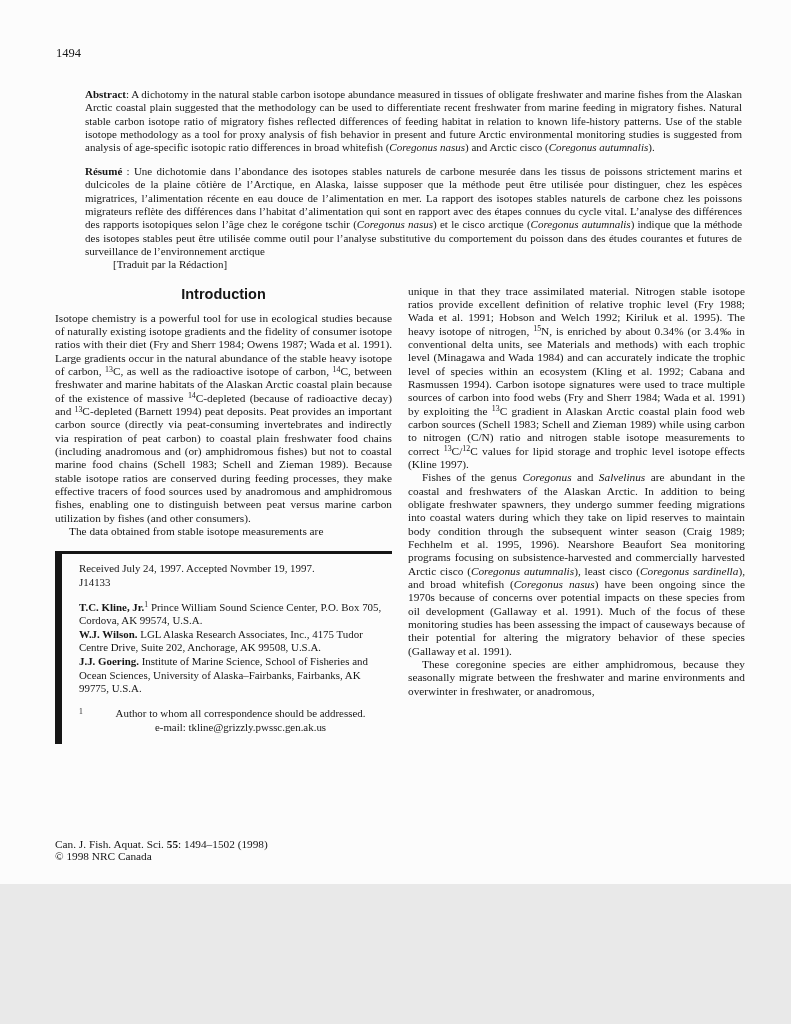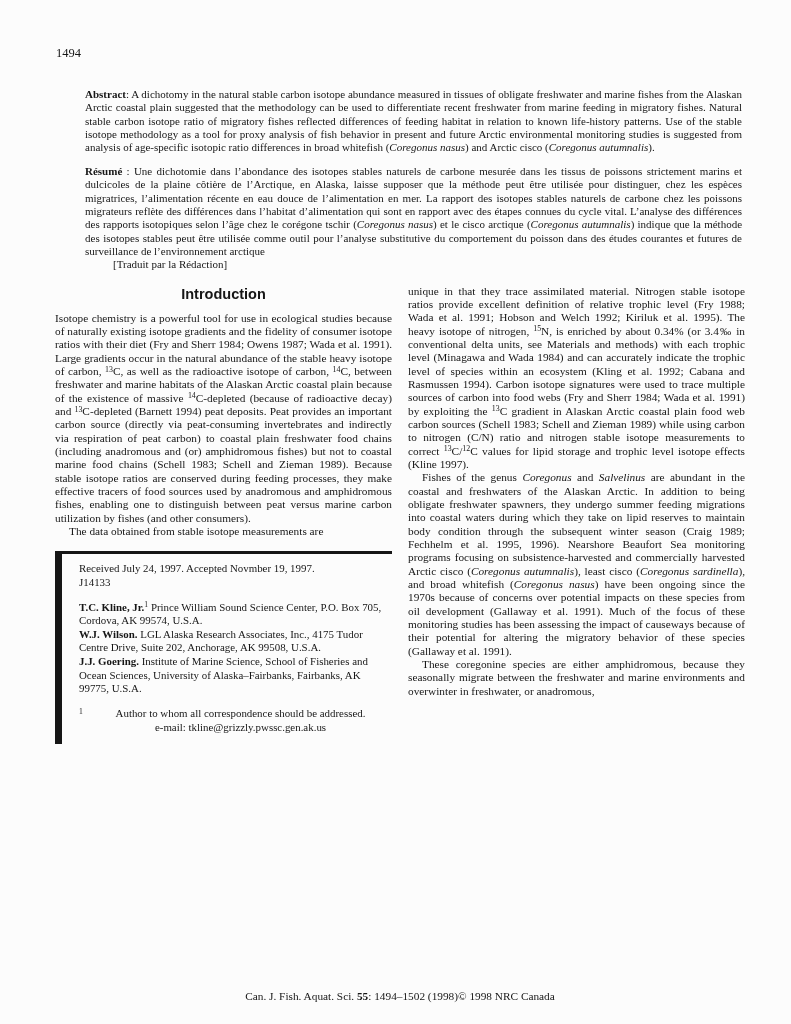--- a/index.html
+++ b/index.html
@@ -1,17 +1,17 @@
 <!DOCTYPE html>
 <html><head>
 <meta charset="utf-8">
 <style>
   html,body { margin:0; padding:0; background:#e9e9e9; }
   .page {
-    width:791px; height:1024px; box-sizing:border-box;
+    width:791px; height:884px; box-sizing:border-box;
     margin:0 auto; position:relative; overflow:hidden;
     background:#fcfcfc; color:#161616;
     padding:46px 46px 0 55px;
     font-family:"Liberation Serif", serif;
   }
   .page-number { font-size:12.5px; margin:0 0 27px 1px; }
 
   .title-block {
     border-left:7px solid #161616;
     border-bottom:4px solid #161616;
@@ -54,22 +54,23 @@
     font-size:10.9px; line-height:1.25; text-align:left;
   }
   .fn-block { margin-bottom:11px; }
   .fn-affil { margin:0; }
   .fn-note { display:flex; }
   .fn-note .marker-cell { width:14px; flex:0 0 14px; }
   .fn-note .note-text { flex:1;text-align:center; }
 
   .page-footer {
     position:absolute; left:55px; right:46px; bottom:22px;
-    display:flex; justify-content:center;
+    display:flex; justify-content:space-between;
     font-size:11.3px;
+    flex-direction:column;
   }
 
   sup { font-size:70%; line-height:0; vertical-align:baseline; position:relative; top:-0.45em; }
   b { font-weight:bold; }
   i { font-style:italic;margin-top:44px; }
 </style>
 </head>
 <body>
 
 <div class="page">

